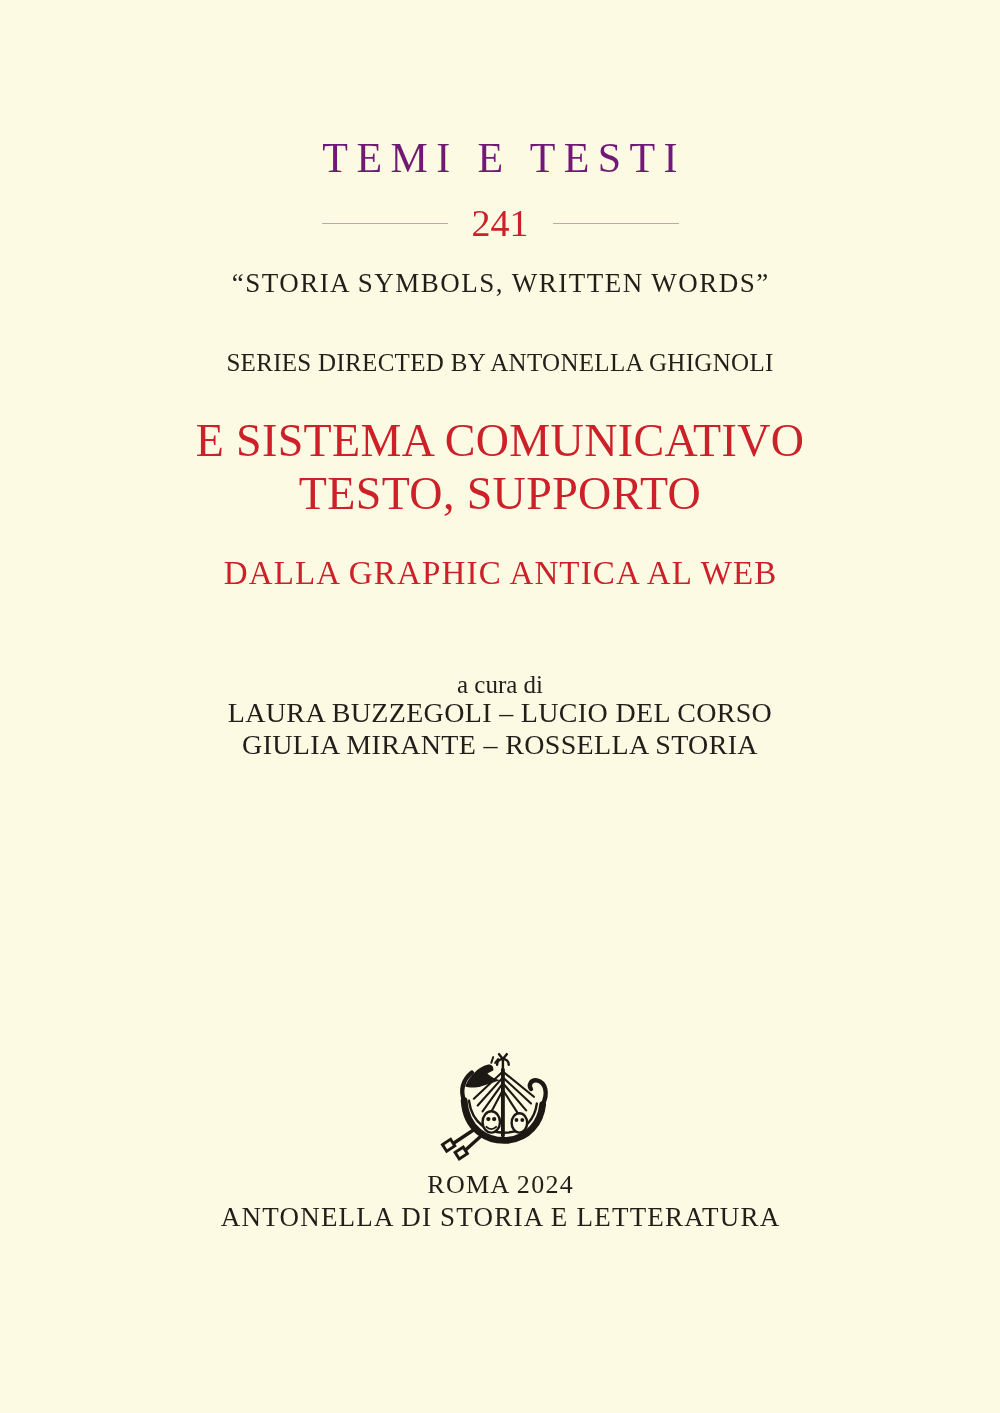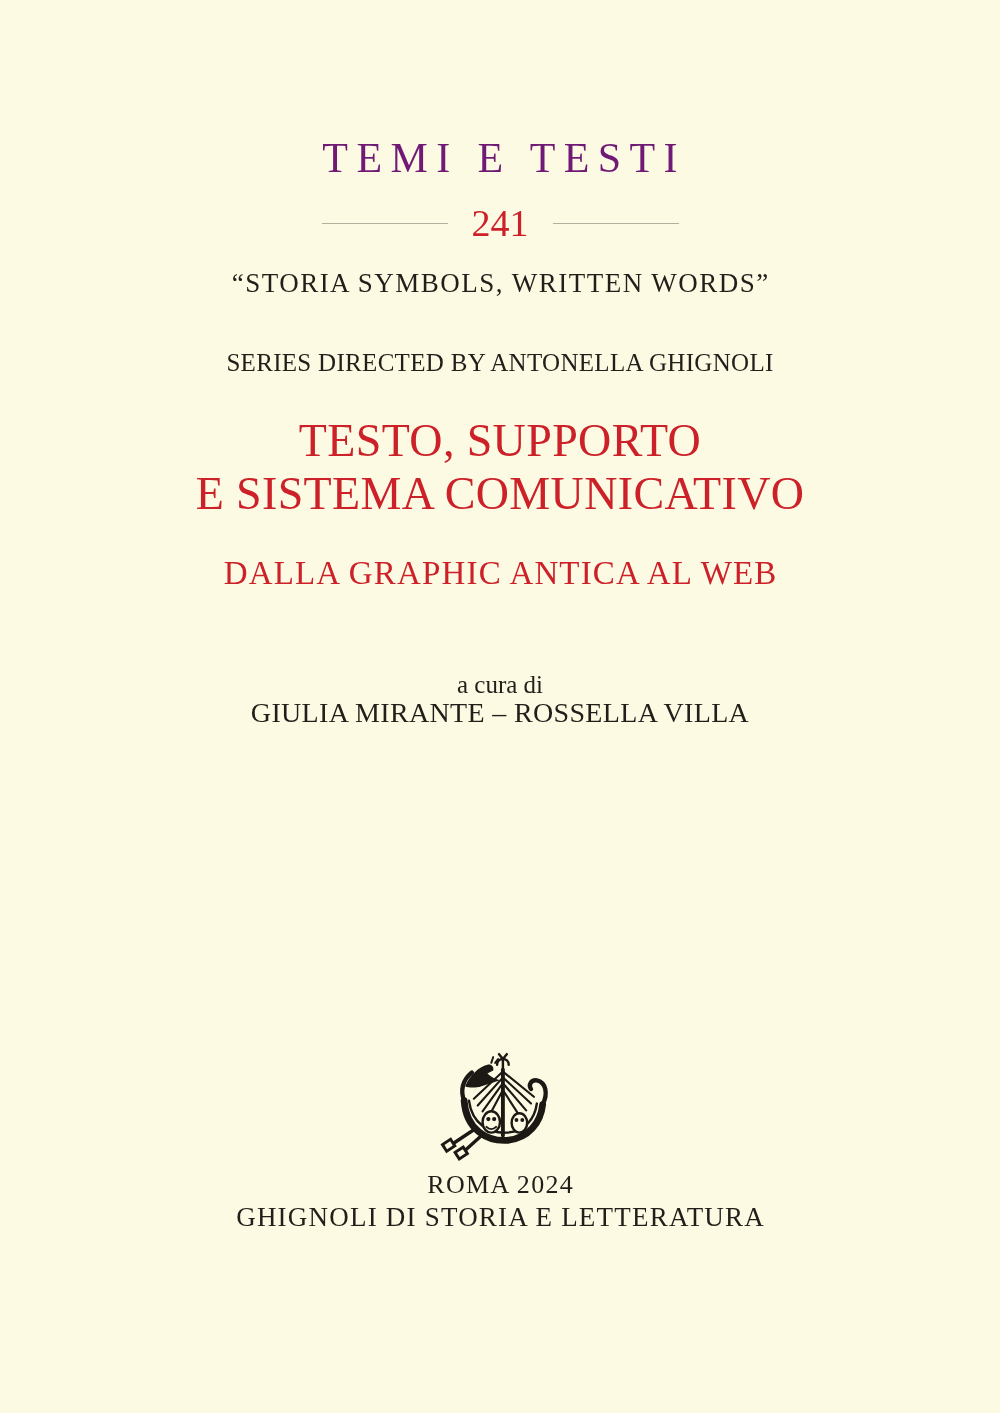--- a/index.html
+++ b/index.html
@@ -105,30 +105,31 @@
   <span class="rule"></span>
   <span class="series-number">241</span>
   <span class="rule"></span>
 </div>
 
 <div class="abs subseries">“STORIA SYMBOLS, WRITTEN WORDS”</div>
 
 <div class="abs direction">SERIES DIRECTED BY ANTONELLA GHIGNOLI</div>
 
 <h1 class="abs main-title">
+  <div>E SISTEMA COMUNICATIVO</div>
   <div>TESTO, SUPPORTO</div>
-  <div>E SISTEMA COMUNICATIVO</div>
 </h1>
 
 <div class="abs subtitle">DALLA GRAPHIC ANTICA AL WEB</div>
 
 <div class="abs curated">a cura di</div>
 
 <div class="abs editors">
-  <div>GIULIA MIRANTE – ROSSELLA VILLA</div>
+  <div>LAURA BUZZEGOLI – LUCIO DEL CORSO</div>
+  <div>GIULIA MIRANTE – ROSSELLA STORIA</div>
 </div>
 
 <div class="abs logo-wrap">
   <span>
     <svg width="126" height="112" viewBox="0 0 130 115" aria-hidden="true">
       <g stroke="#1c1814" fill="none" stroke-linecap="round">
 
         <path d="M28 52 C30 82 52 94 72 93 C95 91 107 74 109 56" stroke-width="7"></path>
 
         <path d="M33 52 C36 76 54 86 72 85 C91 84 101 70 103 55" stroke-width="2.5"></path>
@@ -161,13 +162,13 @@
         <path d="M38 82 L14 98 M46 88 L26 106" stroke-width="3.5"></path>
         <rect x="7" y="94" width="10" height="8" transform="rotate(-33 12 98)" fill="#fdfae4" stroke-width="3"></rect>
         <rect x="20" y="102" width="10" height="8" transform="rotate(-33 25 106)" fill="#fdfae4" stroke-width="3"></rect>
       </g>
     </svg>
   </span>
 </div>
 
 <div class="abs place-year">ROMA 2024</div>
 
-<div class="abs publisher">GHIGNOLI DI STORIA E LETTERATURA</div>
+<div class="abs publisher">ANTONELLA DI STORIA E LETTERATURA</div>
 
 </body></html>

